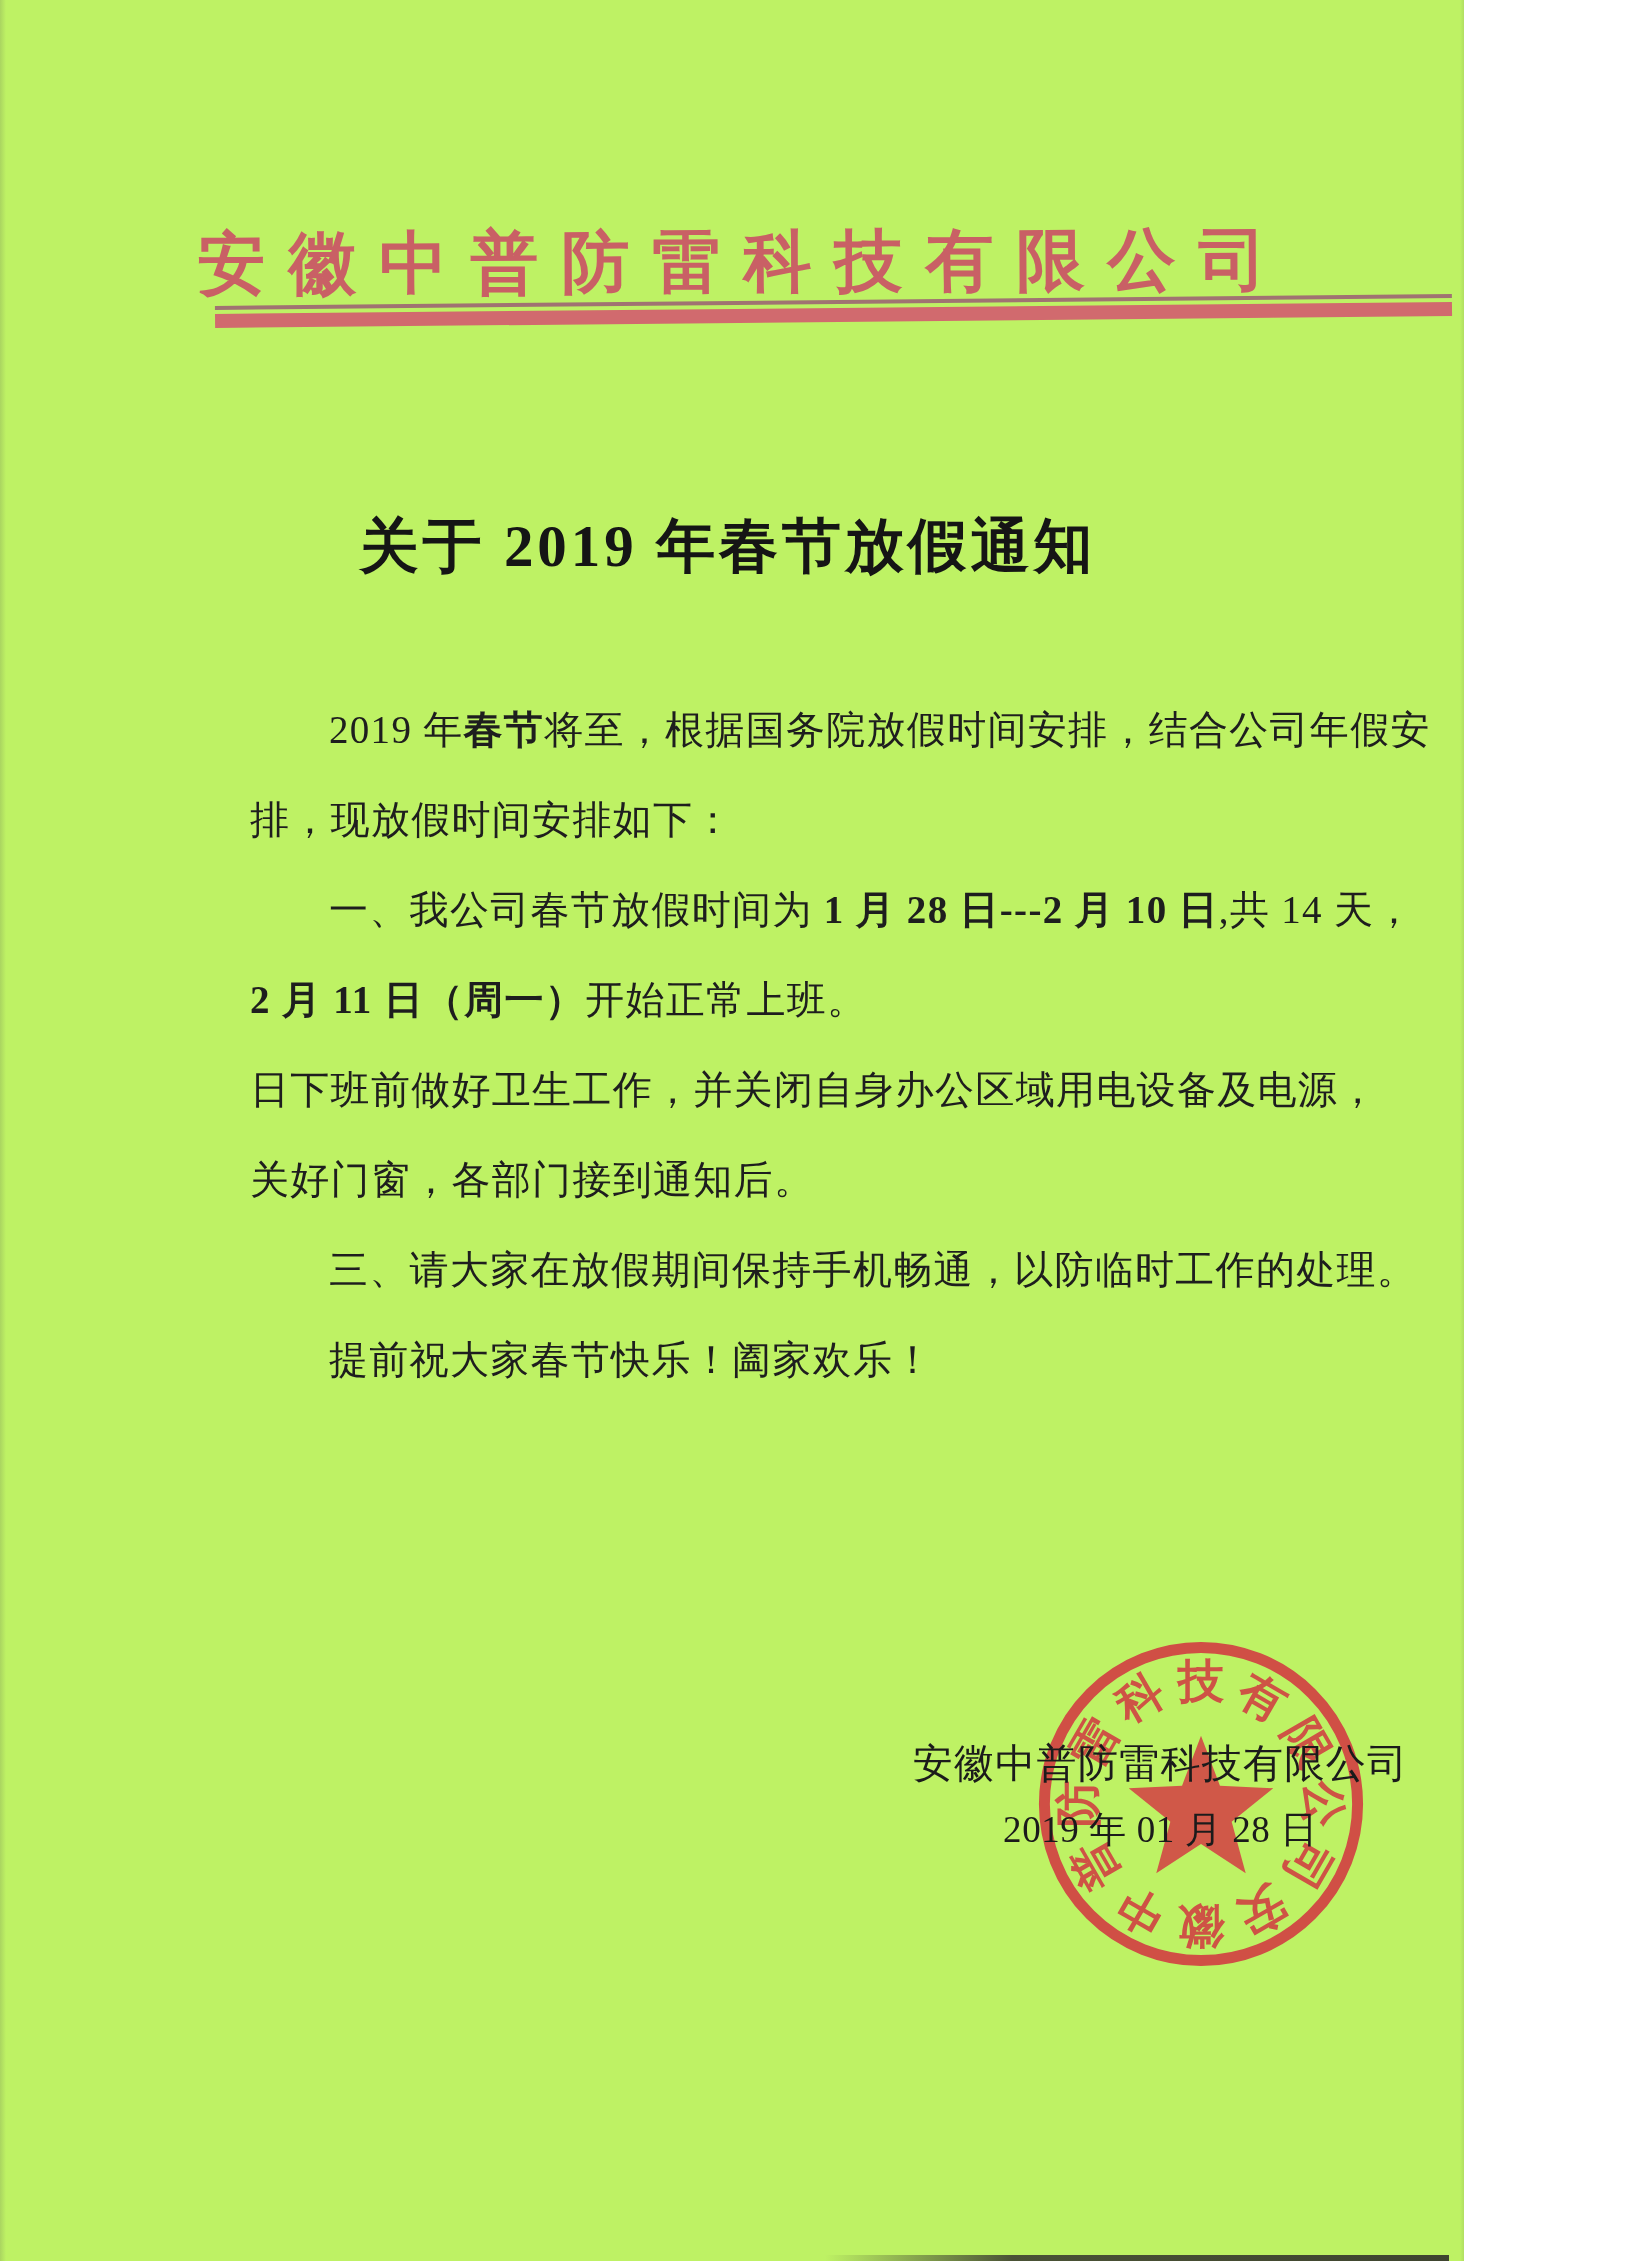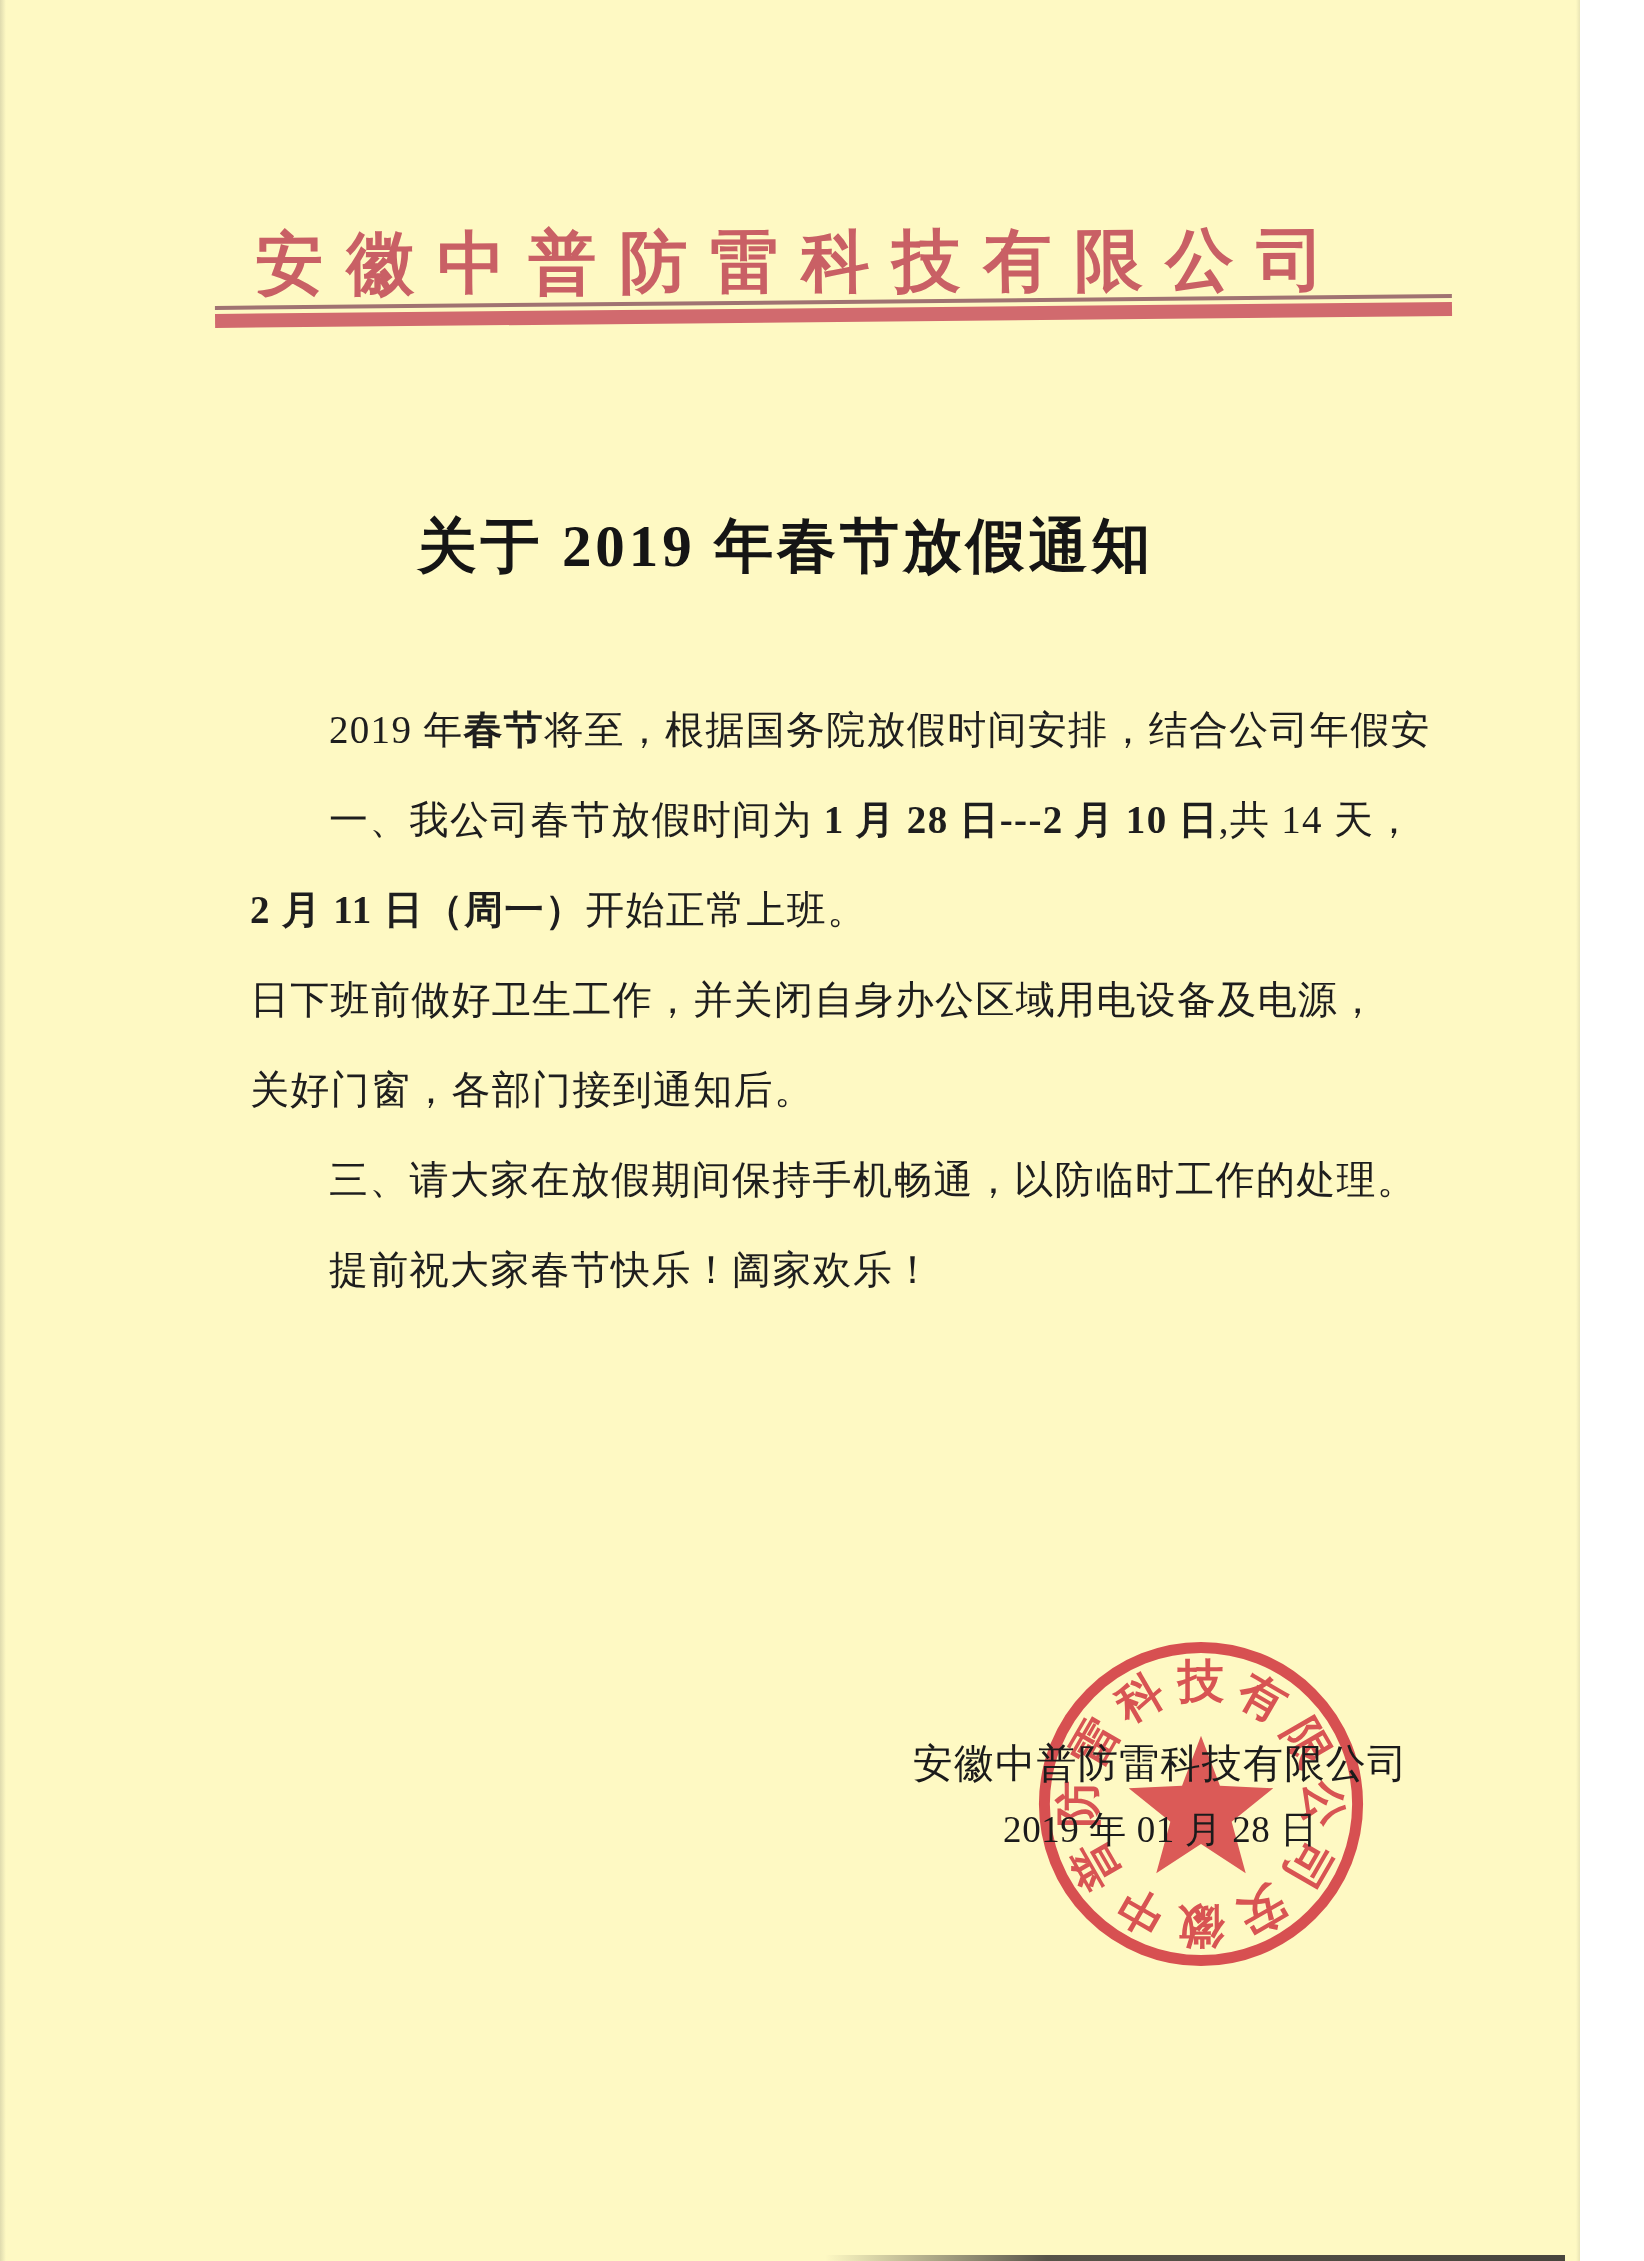--- a/index.html
+++ b/index.html
@@ -1,19 +1,19 @@
 <!DOCTYPE html>
 <html style="font-size:10.3px"><head>
 <meta charset="utf-8">
 <style>
   html,body{margin:0;padding:0;}
   .page{
     position:relative;
-    width:1580px;height:2261px;
-    background:#fef9c3;
+    width:1464px;height:2261px;
+    background:#bef264;
     overflow:hidden;
     font-family:"Liberation Serif","DejaVu Serif",serif;
     color:#1e1e1e;
   }
   
   .edge-left{position:absolute;left:0;top:0;bottom:0;width:5.8px;
     background:linear-gradient(to right,rgba(80,80,80,.18),rgba(80,80,80,0));}
   .edge-right{position:absolute;right:0;top:0;bottom:0;width:3.9px;
     background:linear-gradient(to left,rgba(80,80,80,.12),rgba(80,80,80,0));}
   .edge-bottom{position:absolute;bottom:0;left:825px;right:15.5px;height:5.8px;
@@ -84,20 +84,21 @@
   <div class="rule">
     <div class="rule-thin"></div>
     <div class="rule-gap"></div>
     <div class="rule-thick"></div>
   </div>
 
   <h1 class="title">关于 2019 年春节放假通知</h1>
 
   <div class="body-block">
     <div class="line indent"><span>2019 年</span><span class="bold">春节</span><span>将至，根据国务院放假时间安排，结合公司年假安</span></div>
+    <div class="line"><span>排，现放假时间安排如下：</span></div>
     <div class="line indent"><span>一、我公司春节放假时间为 </span><span class="bold">1 月 28 日---2 月 10 日</span><span>,共 14 天，</span></div>
     <div class="line"><span class="bold">2 月 11 日（周一）</span><span>开始正常上班。</span></div>
     <div class="line"><span>日下班前做好卫生工作，并关闭自身办公区域用电设备及电源，</span></div>
     <div class="line"><span>关好门窗，各部门接到通知后。</span></div>
     <div class="line indent"><span>三、请大家在放假期间保持手机畅通，以防临时工作的处理。</span></div>
     <div class="line indent"><span>提前祝大家春节快乐！阖家欢乐！</span></div>
   </div>
 
   <div class="sign-company">安徽中普防雷科技有限公司</div>
   <div class="sign-date">2019 年 01 月 28 日</div>

